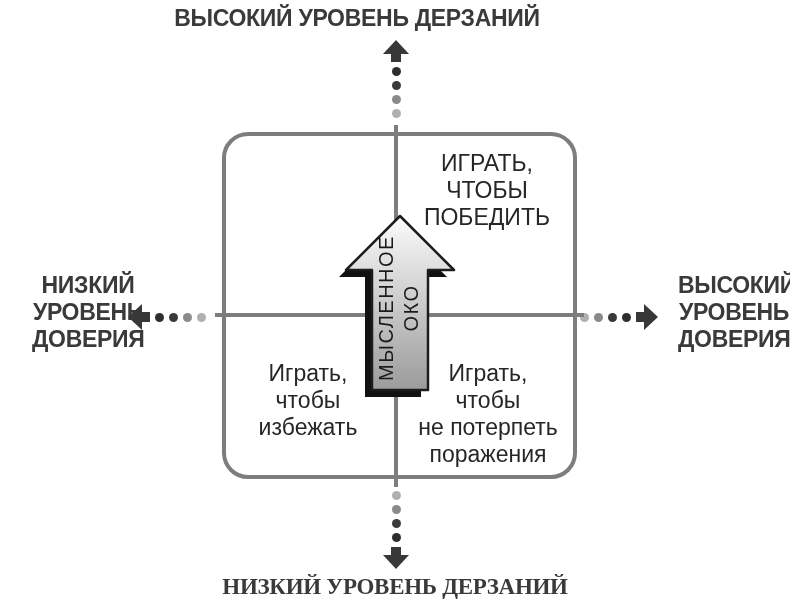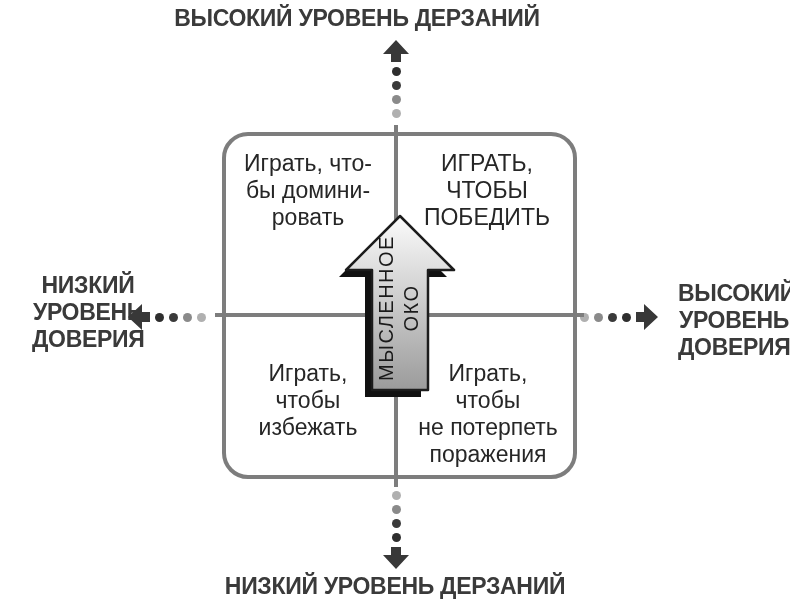--- a/index.html
+++ b/index.html
@@ -5,21 +5,21 @@
   html,body{margin:0;padding:0;background:#fff;}
   .canvas{
     position:relative;width:790px;height:610px;background:#fff;overflow:hidden;
     font-family:"Liberation Sans","DejaVu Sans",sans-serif;
   }
   .axis-label{
     position:absolute;font-weight:bold;font-size:23px;letter-spacing:-0.3px;
     text-align:center;line-height:27px;white-space:pre-line;
   }
   .axis-top{left:0;top:5px;width:714px;}
-  .axis-bottom{left:0;top:573px;width:790px;}
+  .axis-bottom{left:0;top:573px;width:790px;font-family:Liberation Serif, serif;}
   .axis-left{left:0;top:272px;width:112px;margin-left:32px;}
   .axis-right{left:678px;top:272px;width:112px;}
 
   .dotted-arrow{position:absolute;display:flex;align-items:center;justify-content:center;gap:5px;}
   .dotted-arrow.col{flex-direction:column;}
   .dot{width:9px;height:9px;border-radius:50%;flex:0 0 auto;}
   .arrow-up{left:383px;top:40px;width:26px;}
   .arrow-down{left:383px;top:491px;width:26px;}
   .arrow-left{left:128px;top:304px;height:26px;}
   .arrow-right{left:580px;top:304px;height:26px;}
@@ -51,21 +51,21 @@
 </head>
 <body>
 
 <div class="canvas">
 
   <div class="axis-label axis-top" style="color: rgb(58, 58, 58);">ВЫСОКИЙ УРОВЕНЬ ДЕРЗАНИЙ</div>
   <div class="axis-label axis-bottom" style="color: rgb(58, 58, 58);">НИЗКИЙ УРОВЕНЬ ДЕРЗАНИЙ</div>
   <div class="axis-label axis-left" style="color: rgb(58, 58, 58);">НИЗКИЙ
 УРОВЕНЬ
 ДОВЕРИЯ</div>
-  <div class="axis-label axis-right" style="color: rgb(58, 58, 58); margin-top: 8px;">ВЫСОКИЙ
+  <div class="axis-label axis-right" style="color: rgb(58, 58, 58);">ВЫСОКИЙ
 УРОВЕНЬ
 ДОВЕРИЯ</div>
 
   <div class="dotted-arrow col arrow-up">
     <svg width="26" height="22" viewBox="0 0 26 22">
       <polygon points="13,0 26,14 18,14 18,22 8,22 8,14 0,14" fill="#383838"></polygon>
     </svg>
     <span class="dot" style="background: rgb(46, 46, 46);"></span>
     <span class="dot" style="background: rgb(58, 58, 58);"></span>
     <span class="dot" style="background: rgb(138, 138, 138);"></span>
@@ -99,23 +99,20 @@
     <span class="dot" style="background: rgb(46, 46, 46);"></span>
     <svg width="22" height="26" viewBox="0 0 22 26">
       <polygon points="22,13 8,0 8,8 0,8 0,18 8,18 8,26" fill="#383838"></polygon>
     </svg>
   </div>
 
   <div class="frame" style="border-color: rgb(125, 125, 125);"></div>
   <div class="divider divider-v" style="background: rgb(125, 125, 125);"></div>
   <div class="divider divider-h" style="background: rgb(125, 125, 125);"></div>
 
-  <div class="quad-label quad-tl" style="color: rgb(38, 38, 38);">Играть, что-
-бы домини-
-ровать</div>
   <div class="quad-label quad-tr" style="color: rgb(38, 38, 38);">ИГРАТЬ,
 ЧТОБЫ
 ПОБЕДИТЬ</div>
   <div class="quad-label quad-bl" style="color: rgb(38, 38, 38);">Играть,
 чтобы
 избежать</div>
   <div class="quad-label quad-br" style="color: rgb(38, 38, 38);">Играть,
 чтобы
 не потерпеть
 поражения</div>

